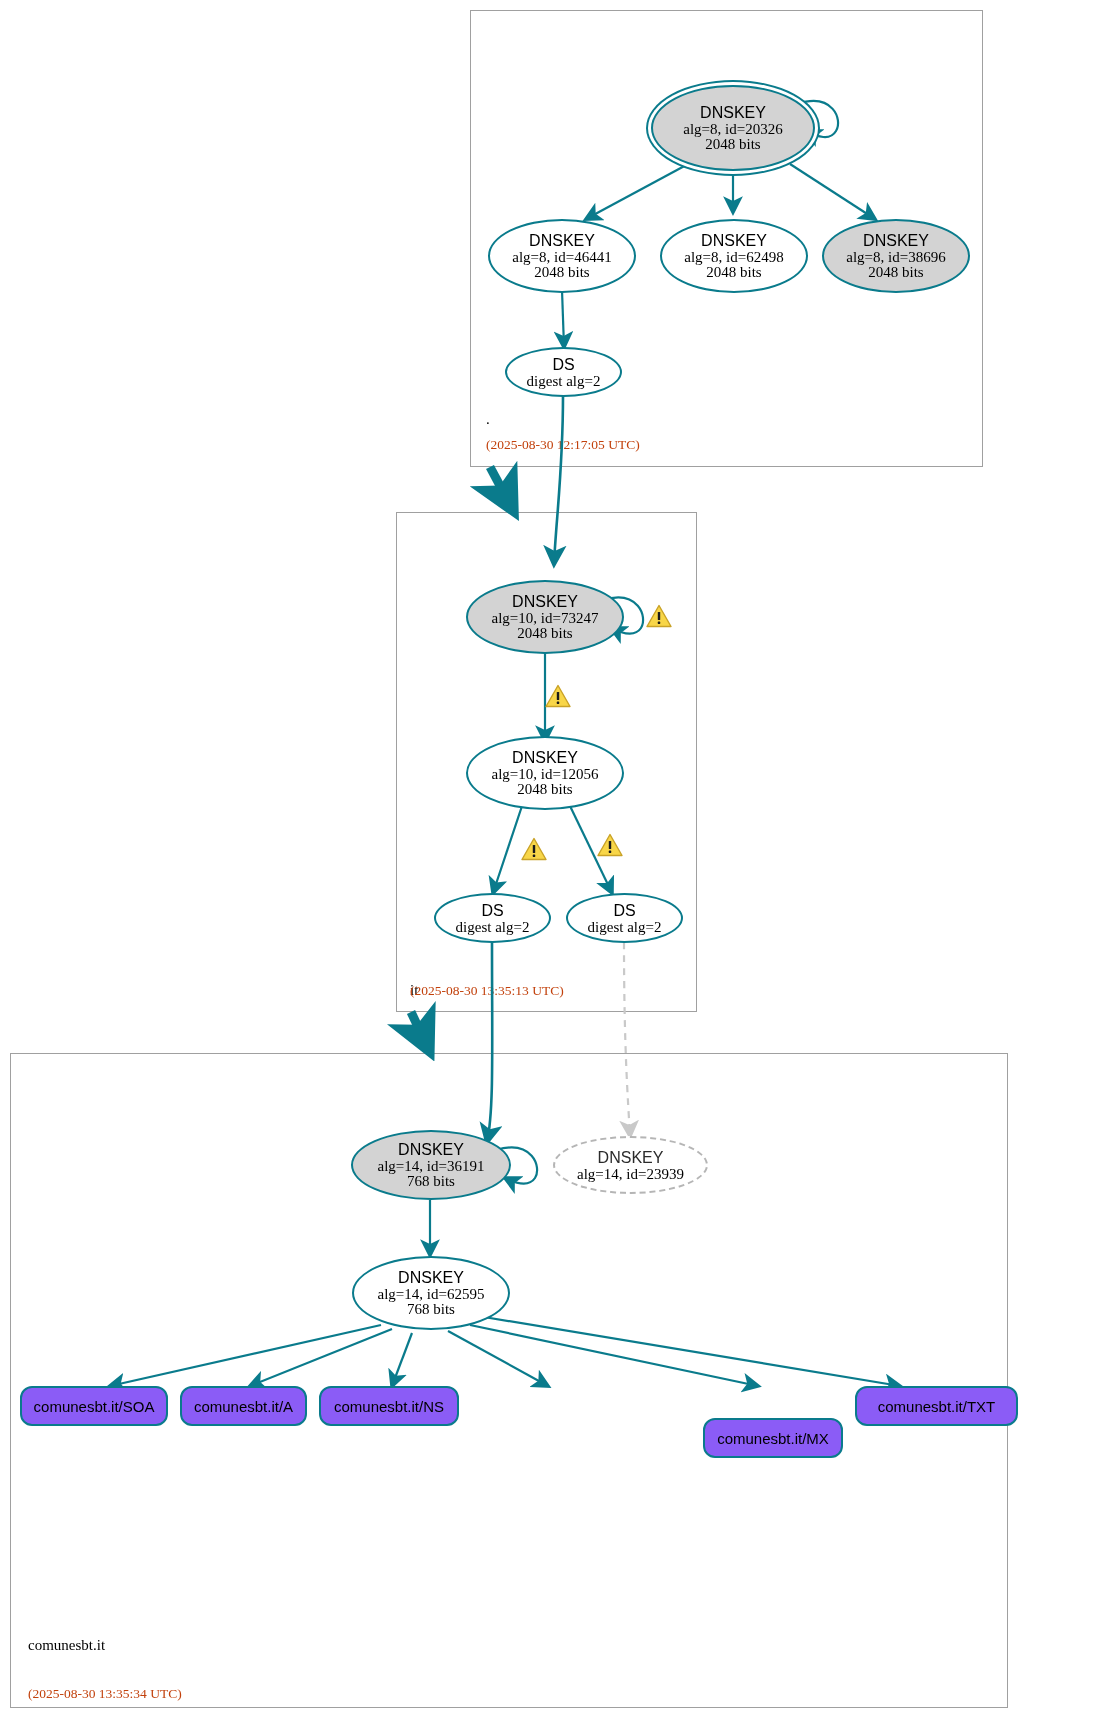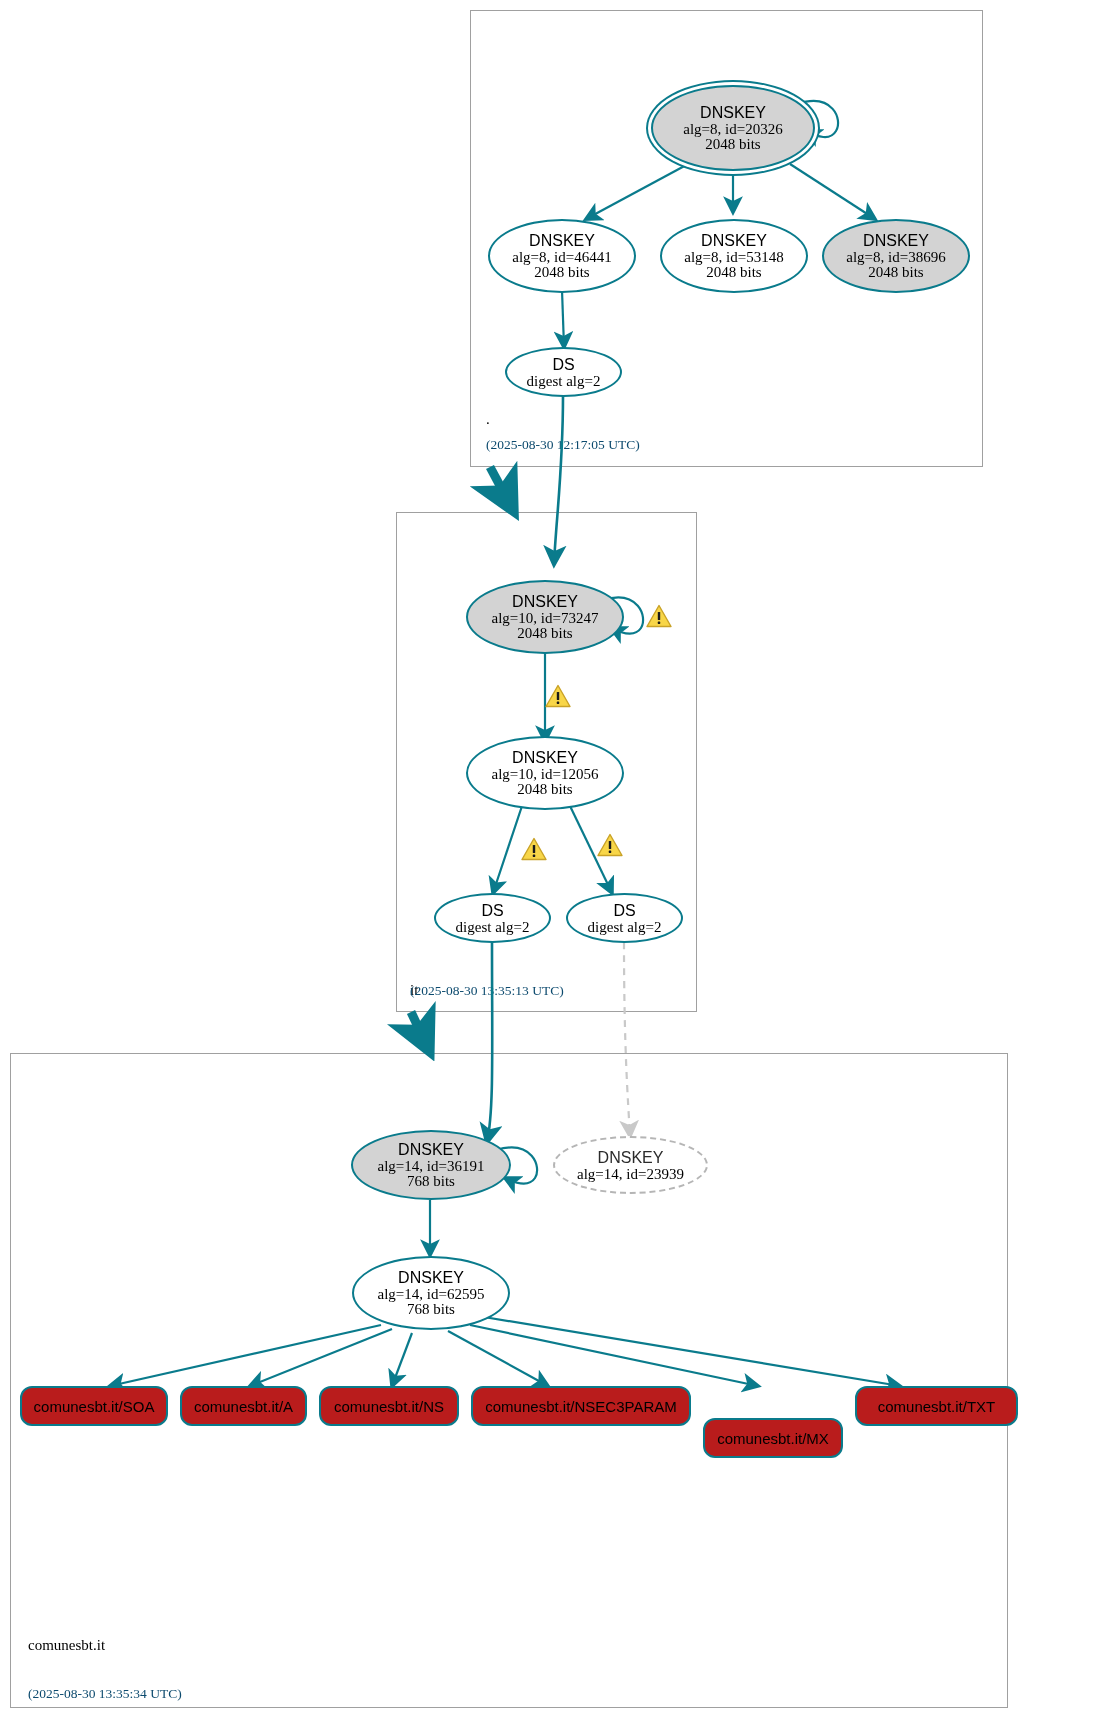--- a/index.html
+++ b/index.html
@@ -28,21 +28,21 @@
     position: absolute;
     font-family: "Liberation Serif", serif;
     font-size: 15px;
     color: #000;
     white-space: nowrap;
   }
   .zone-time {
     position: absolute;
     font-family: "Liberation Serif", serif;
     font-size: 13.5px;
-    color: #0c4a6e;
+    color: #c2410c;
     white-space: nowrap;
   }
   
   svg.edges {
     position: absolute;
     left: 0;
     top: 0;
     width: 1108px;
     height: 1721px;
     pointer-events: none;
@@ -80,21 +80,21 @@
     font-family: "Liberation Serif", serif;
     font-size: 15px;
     line-height: 15px;
   }
   .node.dashed-txt .t1 { color: #2b2b2b; }
   .rrbox {
     position: absolute;
     box-sizing: border-box;
     border: 2px solid #0a7b8c;
     border-radius: 12px;
-    background: #b91c1c;
+    background: #8b5cf6;
     display: flex;
     align-items: center;
     justify-content: center;
     font-family: "Liberation Sans", sans-serif;
     font-size: 15px;
     color: #000;
     white-space: nowrap;
   }
   
   .warn {
@@ -186,21 +186,21 @@
   </div>
 
   <div class="node ellipse" style="left:488px; top:219px; width:148px; height:74px;">
     <div class="t1">DNSKEY</div>
     <div class="t2">alg=8, id=46441</div>
     <div class="t3">2048 bits</div>
   </div>
 
   <div class="node ellipse" style="left:660px; top:219px; width:148px; height:74px;">
     <div class="t1">DNSKEY</div>
-    <div class="t2">alg=8, id=53148</div>
+    <div class="t2">alg=8, id=62498</div>
     <div class="t3">2048 bits</div>
   </div>
 
   <div class="node ellipse shaded" style="left:822px; top:219px; width:148px; height:74px;">
     <div class="t1">DNSKEY</div>
     <div class="t2">alg=8, id=38696</div>
     <div class="t3">2048 bits</div>
   </div>
 
   <div class="node ellipse" style="left:505px; top:347px; width:117px; height:50px;">
@@ -243,21 +243,20 @@
 
   <div class="node ellipse" style="left:352px; top:1256px; width:158px; height:74px;">
     <div class="t1">DNSKEY</div>
     <div class="t2">alg=14, id=62595</div>
     <div class="t3">768 bits</div>
   </div>
 
   <div class="rrbox" style="left:20px; top:1386px; width:148px; height:40px;">comunesbt.it/SOA</div>
   <div class="rrbox" style="left:180px; top:1386px; width:127px; height:40px;">comunesbt.it/A</div>
   <div class="rrbox" style="left:319px; top:1386px; width:140px; height:40px;">comunesbt.it/NS</div>
-  <div class="rrbox" style="left:471px; top:1386px; width:220px; height:40px;">comunesbt.it/NSEC3PARAM</div>
   <div class="rrbox" style="left:703px; top:1386px; width:140px; height:40px;margin-top:32px;">comunesbt.it/MX</div>
   <div class="rrbox" style="left:855px; top:1386px; width:163px; height:40px;">comunesbt.it/TXT</div>
 
   <svg class="warn" style="left:646px; top:604px;" viewBox="0 0 26 24">
     <path d="M13,1.5 L25,22.5 L1,22.5 Z" fill="#f8d648" stroke="#c9a227" stroke-width="1.4" stroke-linejoin="round"></path>
     <rect x="11.8" y="8" width="2.4" height="8" fill="#1a1a1a" rx="0.6"></rect>
     <rect x="11.8" y="17.6" width="2.4" height="2.4" fill="#1a1a1a" rx="0.6"></rect>
   </svg>
 
   <svg class="warn" style="left:545px; top:684px;" viewBox="0 0 26 24">

